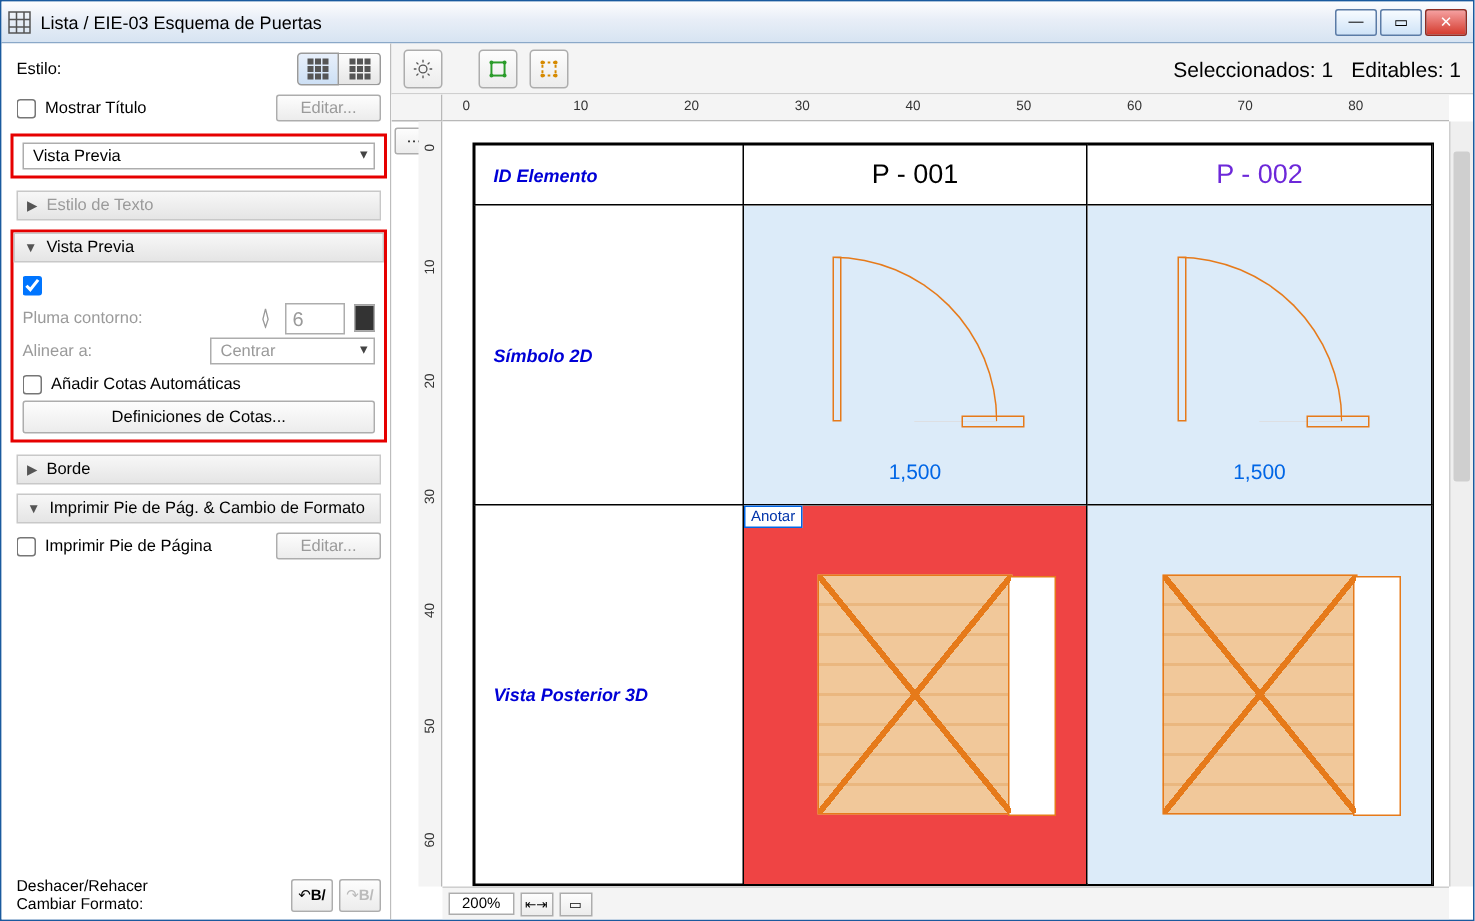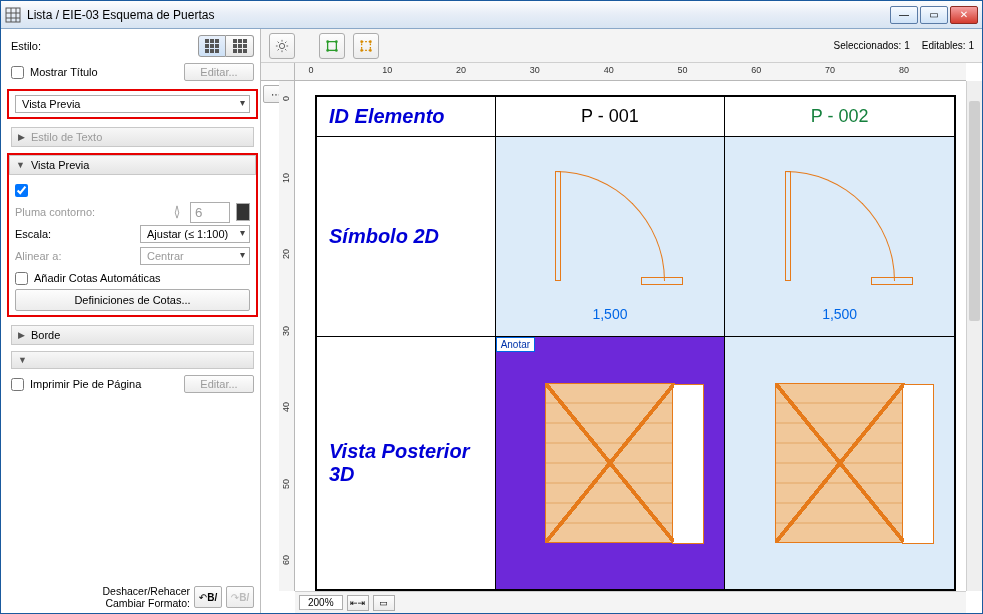--- a/index.html
+++ b/index.html
@@ -40,49 +40,49 @@
 .gridicon span { background: #555; }
 
 .redbox { border: 2px solid #e60000; padding: 4px 6px; margin: 2px -4px; }
 .redbox .hdr { font-weight: normal; margin-bottom: 4px; }
 
 .section-hdr { background: linear-gradient(#f7f7f7,#e5e5e5); border: 1px solid #c8c8c8; padding: 3px 6px; display: flex; align-items: center; gap: 6px; cursor: pointer; margin-top: 2px; }
 .section-hdr .arrow { font-size: 9px; color: #555; }
 .section-hdr.disabled { color: #9a9a9a; }
 
 .spacer { flex: 1; }
-.footer-row { display: flex; align-items: center; gap: 4px; text-align: right; }
+.footer-row { display: flex; align-items: center; gap: 4px; }
 .footer-row .lbl { flex: 1; font-size: 10.5px; }
 .iconbtn { width: 28px; height: 22px; border: 1px solid #adadad; background: linear-gradient(#fdfdfd,#ececec); border-radius: 2px; display: flex; align-items: center; justify-content: center; font-size: 10px; cursor: pointer; }
 .iconbtn.disabled { color: #bbb; }
 
 
 .right { flex: 1; display: flex; flex-direction: column; background: #f4f4f4; position: relative; }
 .toolbar { height: 34px; display: flex; align-items: center; padding: 0 8px; gap: 8px; border-bottom: 1px solid #cfcfcf; }
 .toolbar .tbtn { width: 26px; height: 26px; border: 1px solid #adadad; background: linear-gradient(#fdfdfd,#ececec); border-radius: 3px; display: flex; align-items: center; justify-content: center; cursor: pointer; }
-.toolbar .status { margin-left: auto; display: flex; gap: 12px; font-size: 10px; color: #000; }
+.toolbar .status { margin-left: auto; display: flex; gap: 12px; font-size: 14px; color: #000; }
 .toolbar .mainbtn { border: 1px solid #8a8a8a; background: linear-gradient(#fdfdfd,#e6e6e6); border-radius: 3px; padding: 4px 10px; cursor: pointer; }
 
 .canvas-wrap { flex: 1; position: relative; overflow: hidden; background: #fff; }
 .ruler-h { position: absolute; top: 0; left: 34px; right: 16px; height: 18px; background: #f4f4f4; border-bottom: 1px solid #b8b8b8; font-size: 9px; color: #333; }
 .ruler-h .tick { position: absolute; top: 2px; }
 .ruler-v { position: absolute; top: 18px; left: 18px; width: 16px; bottom: 22px; background: #f4f4f4; border-right: 1px solid #b8b8b8; font-size: 9px; color: #333; }
 .ruler-v .tick { position: absolute; left: 2px; writing-mode: vertical-rl; transform: rotate(180deg); }
 .corner { position: absolute; top: 0; left: 0; width: 34px; height: 18px; background: #f4f4f4; border-right: 1px solid #b8b8b8; border-bottom: 1px solid #b8b8b8; }
 .extra-btn { position: absolute; top: 22px; left: 2px; width: 26px; height: 18px; border: 1px solid #adadad; background: linear-gradient(#fdfdfd,#ececec); border-radius: 2px; display:flex; align-items:center; justify-content:center; font-size:10px; cursor:pointer; }
 
 .canvas { position: absolute; top: 18px; left: 34px; right: 16px; bottom: 22px; background: #fff; overflow: hidden; }
 .sheet { position: absolute; top: 14px; left: 20px; right: 10px; bottom: 0; border: 1px solid #000; background: #fff; }
 .sheet table { width: 100%; border-collapse: collapse; table-layout: fixed; height: 100%; }
 .sheet td { border: 1px solid #000; vertical-align: middle; padding: 0; position: relative; }
-.rowlbl { color: #0000d6; font-weight: bold; font-style: italic; font-size: 20px; padding-left: 12px !important; font-family: Arial; margin-left: 24px; }
+.rowlbl { color: #0000d6; font-weight: bold; font-style: italic; font-size: 12px; padding-left: 12px !important; font-family: Arial; margin-left: 24px; }
 .colhdr { color: #000; font-size: 18px; text-align: center; font-family: Arial; }
-.colhdr.blue { color: #15803d; }
+.colhdr.blue { color: #6d28d9; }
 .cell-2d { background: #dcebf9; text-align: center; position: relative; margin-top: 32px; }
-.cell-3d-a { background: #6d28d9; }
+.cell-3d-a { background: #ef4444; }
 .cell-3d-b { background: #dcebf9; }
 .dim { color: #0066e6; font-size: 14px; position: absolute; bottom: 14px; left: 0; right: 0; text-align: center; }
 .anotar { position: absolute; top: 0; left: 0; background: #fff; border: 1px solid #0066e6; color: #0033aa; font-size: 10px; padding: 1px 4px; }
 
 .door-arc { width: 110px; height: 110px; margin: 18px auto 40px; position: relative; }
 .door-arc .arc { position: absolute; width: 100%; height: 100%; border: 1.5px solid #e67a1a; border-left: none; border-bottom: none; border-radius: 0 100% 0 0; }
 .door-arc .post { position: absolute; left: 0; bottom: 0; width: 6px; height: 100%; border: 1.5px solid #e67a1a; }
 .door-arc .sill { position: absolute; right: -18px; bottom: -4px; width: 42px; height: 8px; border: 1.5px solid #e67a1a; }
 
 .door-3d { width: 130px; height: 160px; margin: 10px auto; position: relative; border: 1.5px solid #e67a1a; background: repeating-linear-gradient(0deg,#f1c89a 0 18px,#eab77f 18px 20px); }
@@ -176,41 +176,38 @@
         <input type="checkbox" class="chk" checked="" style="">
       </div>
       <div class="row disabled">
         <span class="lbl">Pluma contorno:</span>
         <svg class="ic" viewBox="0 0 16 16">
             <path d="M8 1 L10 9 L8 15 L6 9 Z" fill="none" stroke="#999"></path>
           </svg>
         <input class="numinput" readonly="" value="6" style="">
         <div style="width:14px;height:18px;border:1px solid #adadad;background:#333"></div>
       </div>
-      <div class="row">
-        <span class="lbl">Escala:</span>
-        <div class="select" style="min-width:110px"><span>Ajustar (≤ 1:100)</span></div>
-      </div>
       <div class="row disabled">
         <span class="lbl">Alinear a:</span>
         <div class="select" style="min-width:110px;color:#9a9a9a"><span>Centrar</span></div>
       </div>
       <div class="row">
         <input type="checkbox" class="chk" style="">
         <span class="lbl">Añadir Cotas Automáticas</span>
       </div>
       <div class="btn wide">Definiciones de Cotas...</div>
     </div>
 
     <div class="section-hdr">
         <span class="arrow">▶</span>
         <span>Borde</span>
       </div>
     <div class="section-hdr">
         <span class="arrow">▼</span>
+        <span>Imprimir Pie de Pág. &amp; Cambio de Formato</span>
       </div>
     <div class="row">
       <input type="checkbox" class="chk" style="">
       <span class="lbl">Imprimir Pie de Página</span>
       <div class="btn disabled">Editar...</div>
     </div>
 
     <div class="spacer"></div>
     <div class="footer-row">
       <span class="lbl" style="white-space:pre-line">Deshacer/Rehacer

